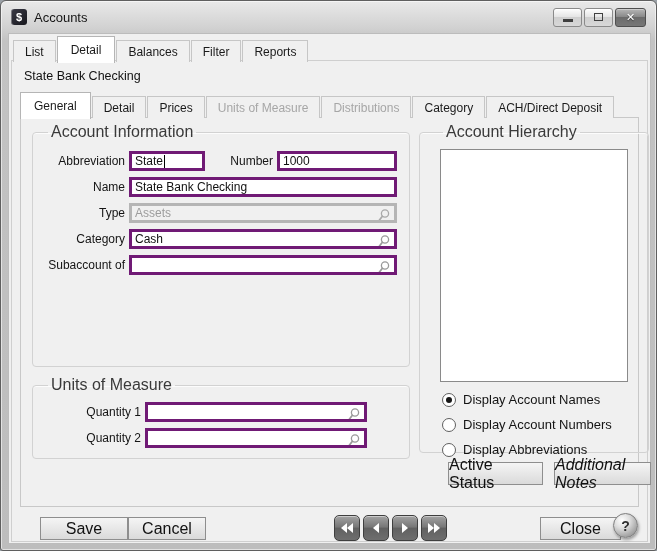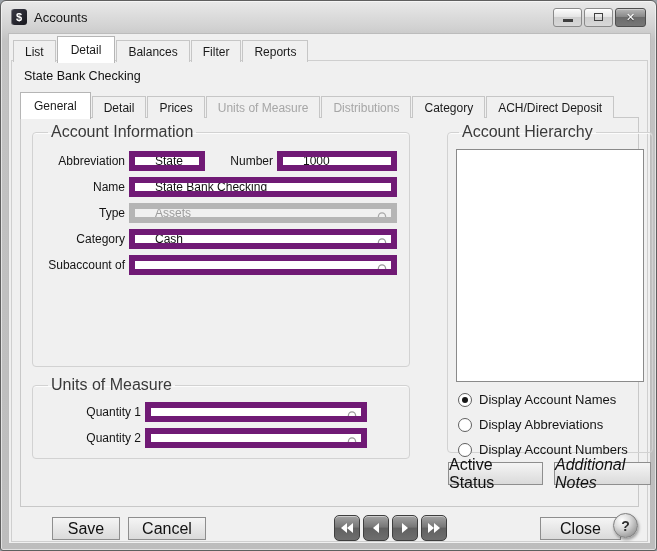--- a/index.html
+++ b/index.html
@@ -41,48 +41,48 @@
 
   .tabs2{position:absolute;left:8px;top:31px;}
   .page2{position:absolute;left:8px;top:56px;width:619px;height:390px;border:1px solid #c8c8c8;background:#f0f0f0;}
 
   
   fieldset{position:absolute;border:1px solid #d2d2d2;border-radius:4px;margin:0;padding:0 12px;
     box-shadow:inset 0 1px 0 rgba(255,255,255,.8);}
   legend{font-size:16px;color:#3a3a3a;padding:0 3px;margin-left:3px;}
   .fs-account{left:11px;top:5px;width:378px;height:244px;}
   .fs-units{left:11px;top:258px;width:378px;height:83px;}
-  .fs-hier{left:426px;top:5px;width:206px;height:330px;padding:0 8px;}
+  .fs-hier{left:398px;top:5px;width:206px;height:330px;padding:0 20px;}
 
   
   .row{display:flex;align-items:center;margin-top:6px;}
   .lbl{font-size:12px;color:#141414;text-align:right;padding-right:4px;white-space:nowrap;}
   .w84{width:84px;flex:none;}
-  .tb{height:20px;background:#fff;border:6px solid #701a75;font-size:12px;color:#111;display:flex;align-items:center;
-    padding:0 20px;overflow:hidden;}
+  .tb{height:20px;background:#fff;border:3px solid #701a75;font-size:12px;color:#111;display:flex;align-items:center;
+    padding:0 3px;overflow:hidden;}
   .tb .val{white-space:nowrap;}
   .caret{display:inline-block;width:1px;height:13px;background:#000;margin-left:1px;}
   .lookup{position:relative;padding-right:20px;}
   .mag{position:absolute;right:3px;top:2px;width:15px;height:15px;}
   .tb.disabled{background:#f0f0f0;color:#9c9c9c;border-color:#b5b5b5;}
   .grow{flex:1;}
 
   
   .hier-list{margin-top:8px;width:188px;height:233px;background:#fff;border:1px solid #8a8a8a;}
   .radio-row{display:flex;align-items:center;gap:7px;margin:10px 0 0 2px;height:15px;}
   .radio{width:14px;height:14px;border-radius:50%;border:1px solid #5f5f5f;background:#fff;position:relative;flex:none;}
   .radio.checked::after{content:'';position:absolute;left:3px;top:3px;right:3px;bottom:3px;border-radius:50%;background:#161616;}
   .radio-label{font-size:13px;color:#141414;}
 
   
   .btn{border:1px solid #8e8e8e;background:linear-gradient(#f5f5f5,#e6e6e6 55%,#dadada);font-size:16px;color:#111;
     display:flex;align-items:center;justify-content:center;position:absolute;cursor:default;margin-left:16px;}
   .btn-active-status{left:411px;top:344px;width:95px;height:23px;}
   .btn-additional{left:517px;top:344px;width:97px;height:23px;font-style:italic;}
-  .btn-save{left:24px;top:456px;width:68px;height:23px;}
+  .btn-save{left:12px;top:456px;width:88px;height:23px;}
   .btn-cancel{left:100px;top:456px;width:78px;height:23px;}
   .btn-close{left:512px;top:456px;width:81px;height:23px;}
 
   .navgroup{position:absolute;left:322px;top:454px;display:flex;gap:3px;}
   .navbtn{width:26px;height:26px;border:1px solid #3f3f3f;border-radius:5px;
     background:linear-gradient(#a3a3a3,#787878 45%,#616161 52%,#6e6e6e);
     box-shadow:inset 0 1px 0 rgba(255,255,255,.45);display:flex;align-items:center;justify-content:center;}
 
   .helpbtn{position:absolute;left:601px;top:452px;width:25px;height:25px;border-radius:50%;
     background:radial-gradient(circle at 35% 28%,#ffffff,#dedede 35%,#a8a8a8 70%,#838383);
@@ -232,25 +232,25 @@
           <legend>Account Hierarchy</legend>
 
           <div class="hier-list"></div>
 
           <div class="radio-row">
             <span class="radio checked"></span>
             <span class="radio-label">Display Account Names</span>
           </div>
           <div class="radio-row">
             <span class="radio"></span>
-            <span class="radio-label">Display Abbreviations</span>
+            <span class="radio-label">Display Account Numbers</span>
           </div>
           <div class="radio-row">
             <span class="radio"></span>
-            <span class="radio-label">Display Account Numbers</span>
+            <span class="radio-label">Display Abbreviations</span>
           </div>
         </fieldset>
 
         <div class="btn btn-active-status">Active Status</div>
         <div class="btn btn-additional">Additional Notes</div>
       </div>
 
       <div class="btn btn-save">Save</div>
       <div class="btn btn-cancel">Cancel</div>
 

